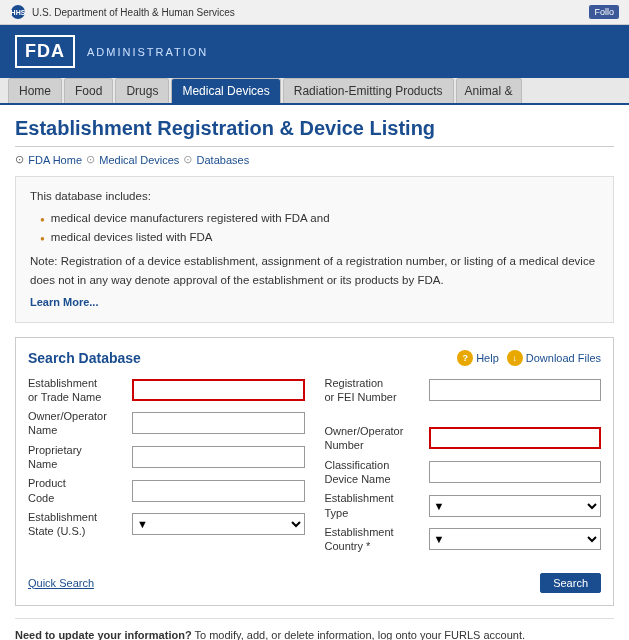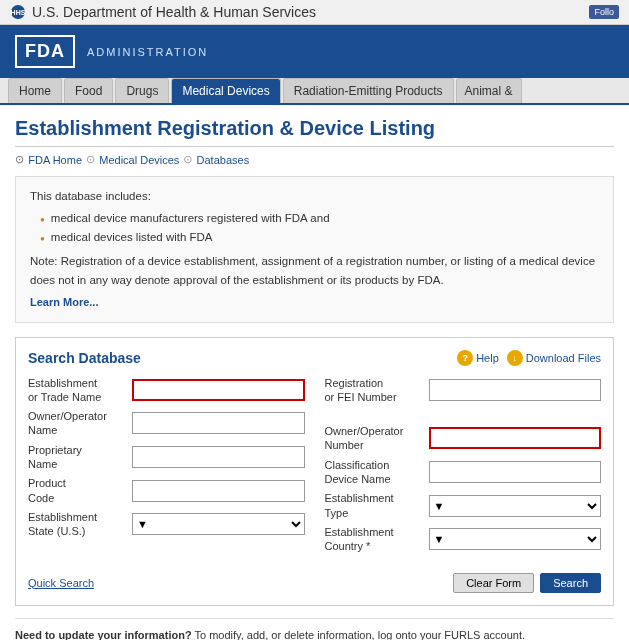--- a/index.html
+++ b/index.html
@@ -18,21 +18,21 @@
       padding: 4px 10px;
       display: flex;
       align-items: center;
       gap: 6px;
     }
     .gov-bar-icon {
       width: 16px;
       height: 16px;
     }
     .gov-bar-text {
-      font-size: 14px;
+      font-size: 10px;
       color: #333;
     }
     .follow-btn {
       margin-left: auto;
       background: #3b5998;
       color: white;
       font-size: 9px;
       padding: 2px 5px;
       border-radius: 2px;
     }
@@ -420,21 +420,20 @@
           <select class="form-select">
             <option value="">▼</option>
           </select>
         </div>
       </div>
     </div>
 
     <div class="form-actions">
       <a class="quick-search-link">Quick Search</a>
       <div class="form-buttons">
-        <button class="btn">Clear Form</button>
         <button class="btn btn-primary">Search</button>
       </div>
     </div>
   </div>
 
   <div class="bottom-notice">
     <span><strong>Need to update your information?</strong><span> To modify, add, or delete information, log onto your FURLS account.</span></span>
     
   </div>
 

